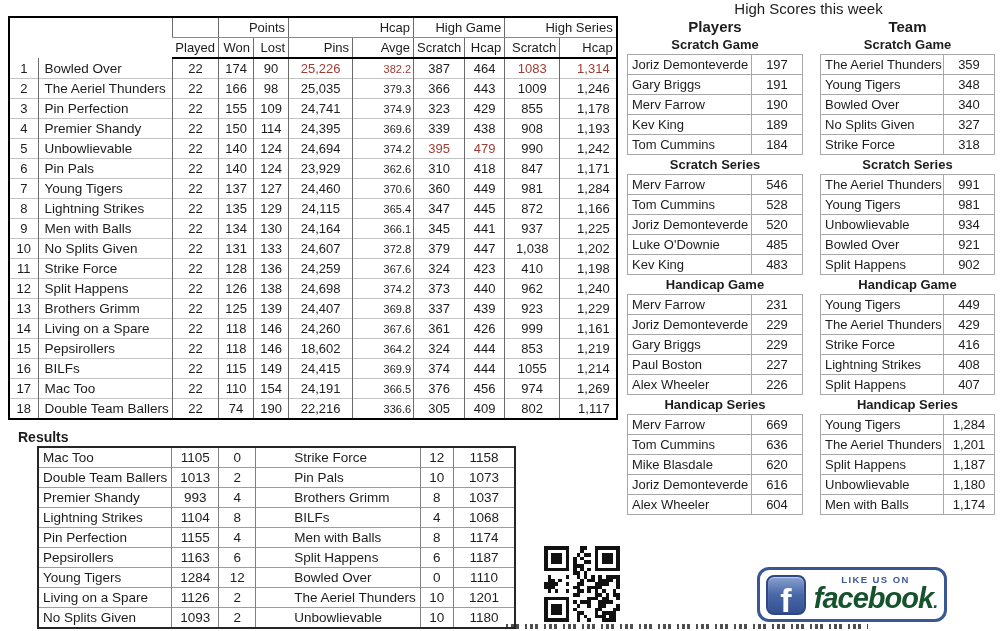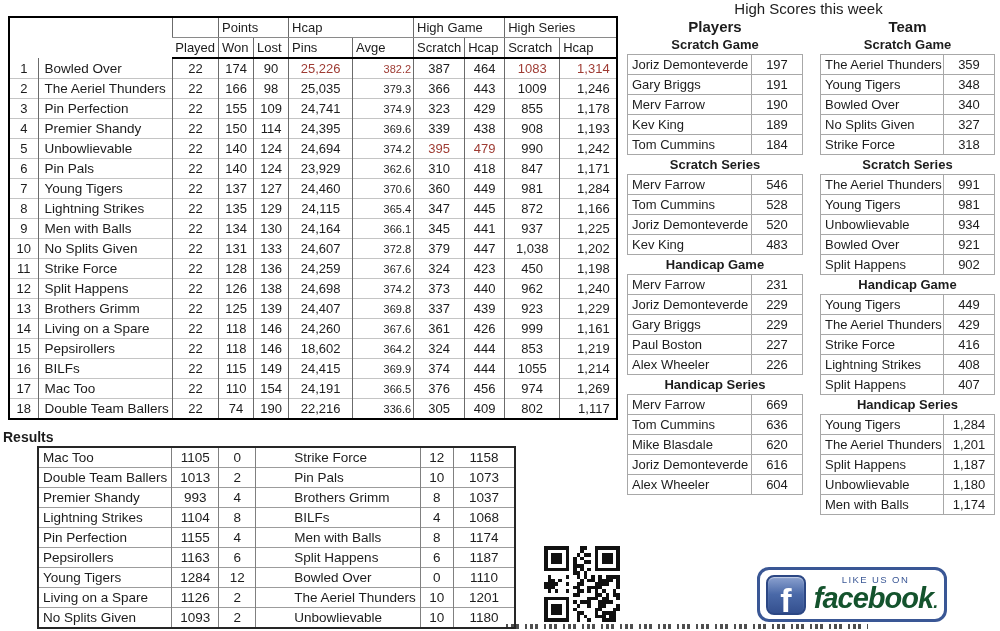--- a/index.html
+++ b/index.html
@@ -4,33 +4,33 @@
 <style>
   html,body{margin:0;padding:0;}
   body{width:1000px;height:631px;background:#fff;position:relative;overflow:hidden;
        font-family:"Liberation Sans",sans-serif;color:#1c1c1c;}
 
   
   table{border-collapse:collapse;table-layout:fixed;}
   .standings{position:absolute;left:8px;top:16px;border:2px solid #000;}
   .standings td{height:19px;padding:0 3px;font-size:13px;white-space:nowrap;overflow:hidden;}
   .standings td+td{border-left:1px solid #6b6b6b;}
-  .standings thead td{text-align:left;}
+  .standings thead td{text-align:right;}
   .standings thead tr:first-child td{border-bottom:1px solid #8a8a8a;}
   .standings thead tr:first-child td.corner{border-bottom:none;}
   .standings thead tr:last-child td{border-bottom:2px solid #000;}
   .standings tbody tr+tr td{border-top:1px solid #c4c4c4;}
   .al-c{text-align:center;} .al-l{text-align:left;} .al-r{text-align:right;}
   .standings td.name{padding-left:6px;font-size:13.5px;}
   .standings td.avge{font-size:11px;padding-right:2px;}
   .standings td.pad-r{padding-right:6px;}
   .red{color:#9e3b33;}
 
   
-  .results-label{position:absolute;left:3px;top:429px;font-size:14px;font-weight:bold;}
+  .results-label{position:absolute;left:18px;top:429px;font-size:14px;font-weight:bold;}
   .results{position:absolute;left:37px;top:446px;border:2px solid #262626;}
   .results td{height:19px;padding:0 4px;font-size:13.5px;white-space:nowrap;overflow:hidden;}
   .results td+td{border-left:1px solid #808080;}
   .results tr+tr td{border-top:1px solid #9c9c9c;}
   .results td.away-name{padding-left:38px;}
 
   
   .hs{position:absolute;left:620px;top:0;width:377px;}
   .hs-title{font-size:15px;font-weight:normal;text-align:center;line-height:15px;margin-top:1px;}
   .hs-cols{display:flex;}
@@ -48,21 +48,21 @@
 
   
   .fb{position:absolute;left:757px;top:567px;width:190px;height:55px;background:#fff;
       border:3px solid #3a5795;border-radius:12px;box-sizing:border-box;
       display:flex;align-items:center;padding:3px 6px 3px 6px;}
   .fb-f{width:40px;height:40px;border-radius:8px;border:2px solid #2c4784;box-sizing:border-box;
         background:linear-gradient(180deg,#8ba1cf 0%,#4a69a8 48%,#34508f 100%);
         color:#fff;font-weight:bold;font-size:34px;line-height:46px;text-align:center;
         overflow:hidden;box-shadow:inset 0 1px 1px rgba(255,255,255,.5);}
   .fb-txt{margin-left:7px;display:flex;flex-direction:column;align-items:center;flex:1;}
-  .fb-small{font-size:9.5px;font-weight:normal;color:#3a5795;letter-spacing:1.4px;line-height:11px;text-align:center;}
+  .fb-small{font-size:9.5px;font-weight:bold;color:#3a5795;letter-spacing:1.4px;line-height:11px;text-align:center;}
   .fb-word{font-size:29px;font-weight:bold;color:#14532d;letter-spacing:-1px;line-height:26px;font-style:italic;}
   .fb-dot{font-size:18px;}
 
   
   .clip-frag{position:absolute;left:506px;top:624px;width:362px;height:5px;opacity:.8;
      background:repeating-linear-gradient(90deg,#222 0 2px,transparent 2px 5px,#222 5px 8px,
                 transparent 8px 10px,#222 10px 13px,transparent 13px 19px);}
 </style>
 </head>
 <body>
@@ -236,21 +236,21 @@
       <tr>
         <td class="al-c">11</td>
         <td class="al-l name">Strike Force</td>
         <td class="al-c">22</td>
         <td class="al-c">128</td>
         <td class="al-c">136</td>
         <td class="al-c">24,259</td>
         <td class="al-r avge">367.6</td>
         <td class="al-c">324</td>
         <td class="al-c">423</td>
-        <td class="al-c">450</td>
+        <td class="al-c">410</td>
         <td class="al-r pad-r">1,198</td>
       </tr>
       <tr>
         <td class="al-c">12</td>
         <td class="al-l name">Split Happens</td>
         <td class="al-c">22</td>
         <td class="al-c">126</td>
         <td class="al-c">138</td>
         <td class="al-c">24,698</td>
         <td class="al-r avge">374.2</td>
@@ -464,20 +464,24 @@
                 <td class="al-l">Merv Farrow</td>
                 <td class="score">546</td>
               </tr>
               <tr>
                 <td class="al-l">Tom Cummins</td>
                 <td class="score">528</td>
               </tr>
               <tr>
                 <td class="al-l">Joriz Demonteverde</td>
                 <td class="score">520</td>
+              </tr>
+              <tr>
+                <td class="al-l">Luke O'Downie</td>
+                <td class="score">485</td>
               </tr>
               <tr>
                 <td class="al-l">Kev King</td>
                 <td class="score">483</td>
               </tr>
             </tbody>
           </table>
           <div class="sec-title">Handicap Game</div>
           <table class="mini">
             <tbody>

